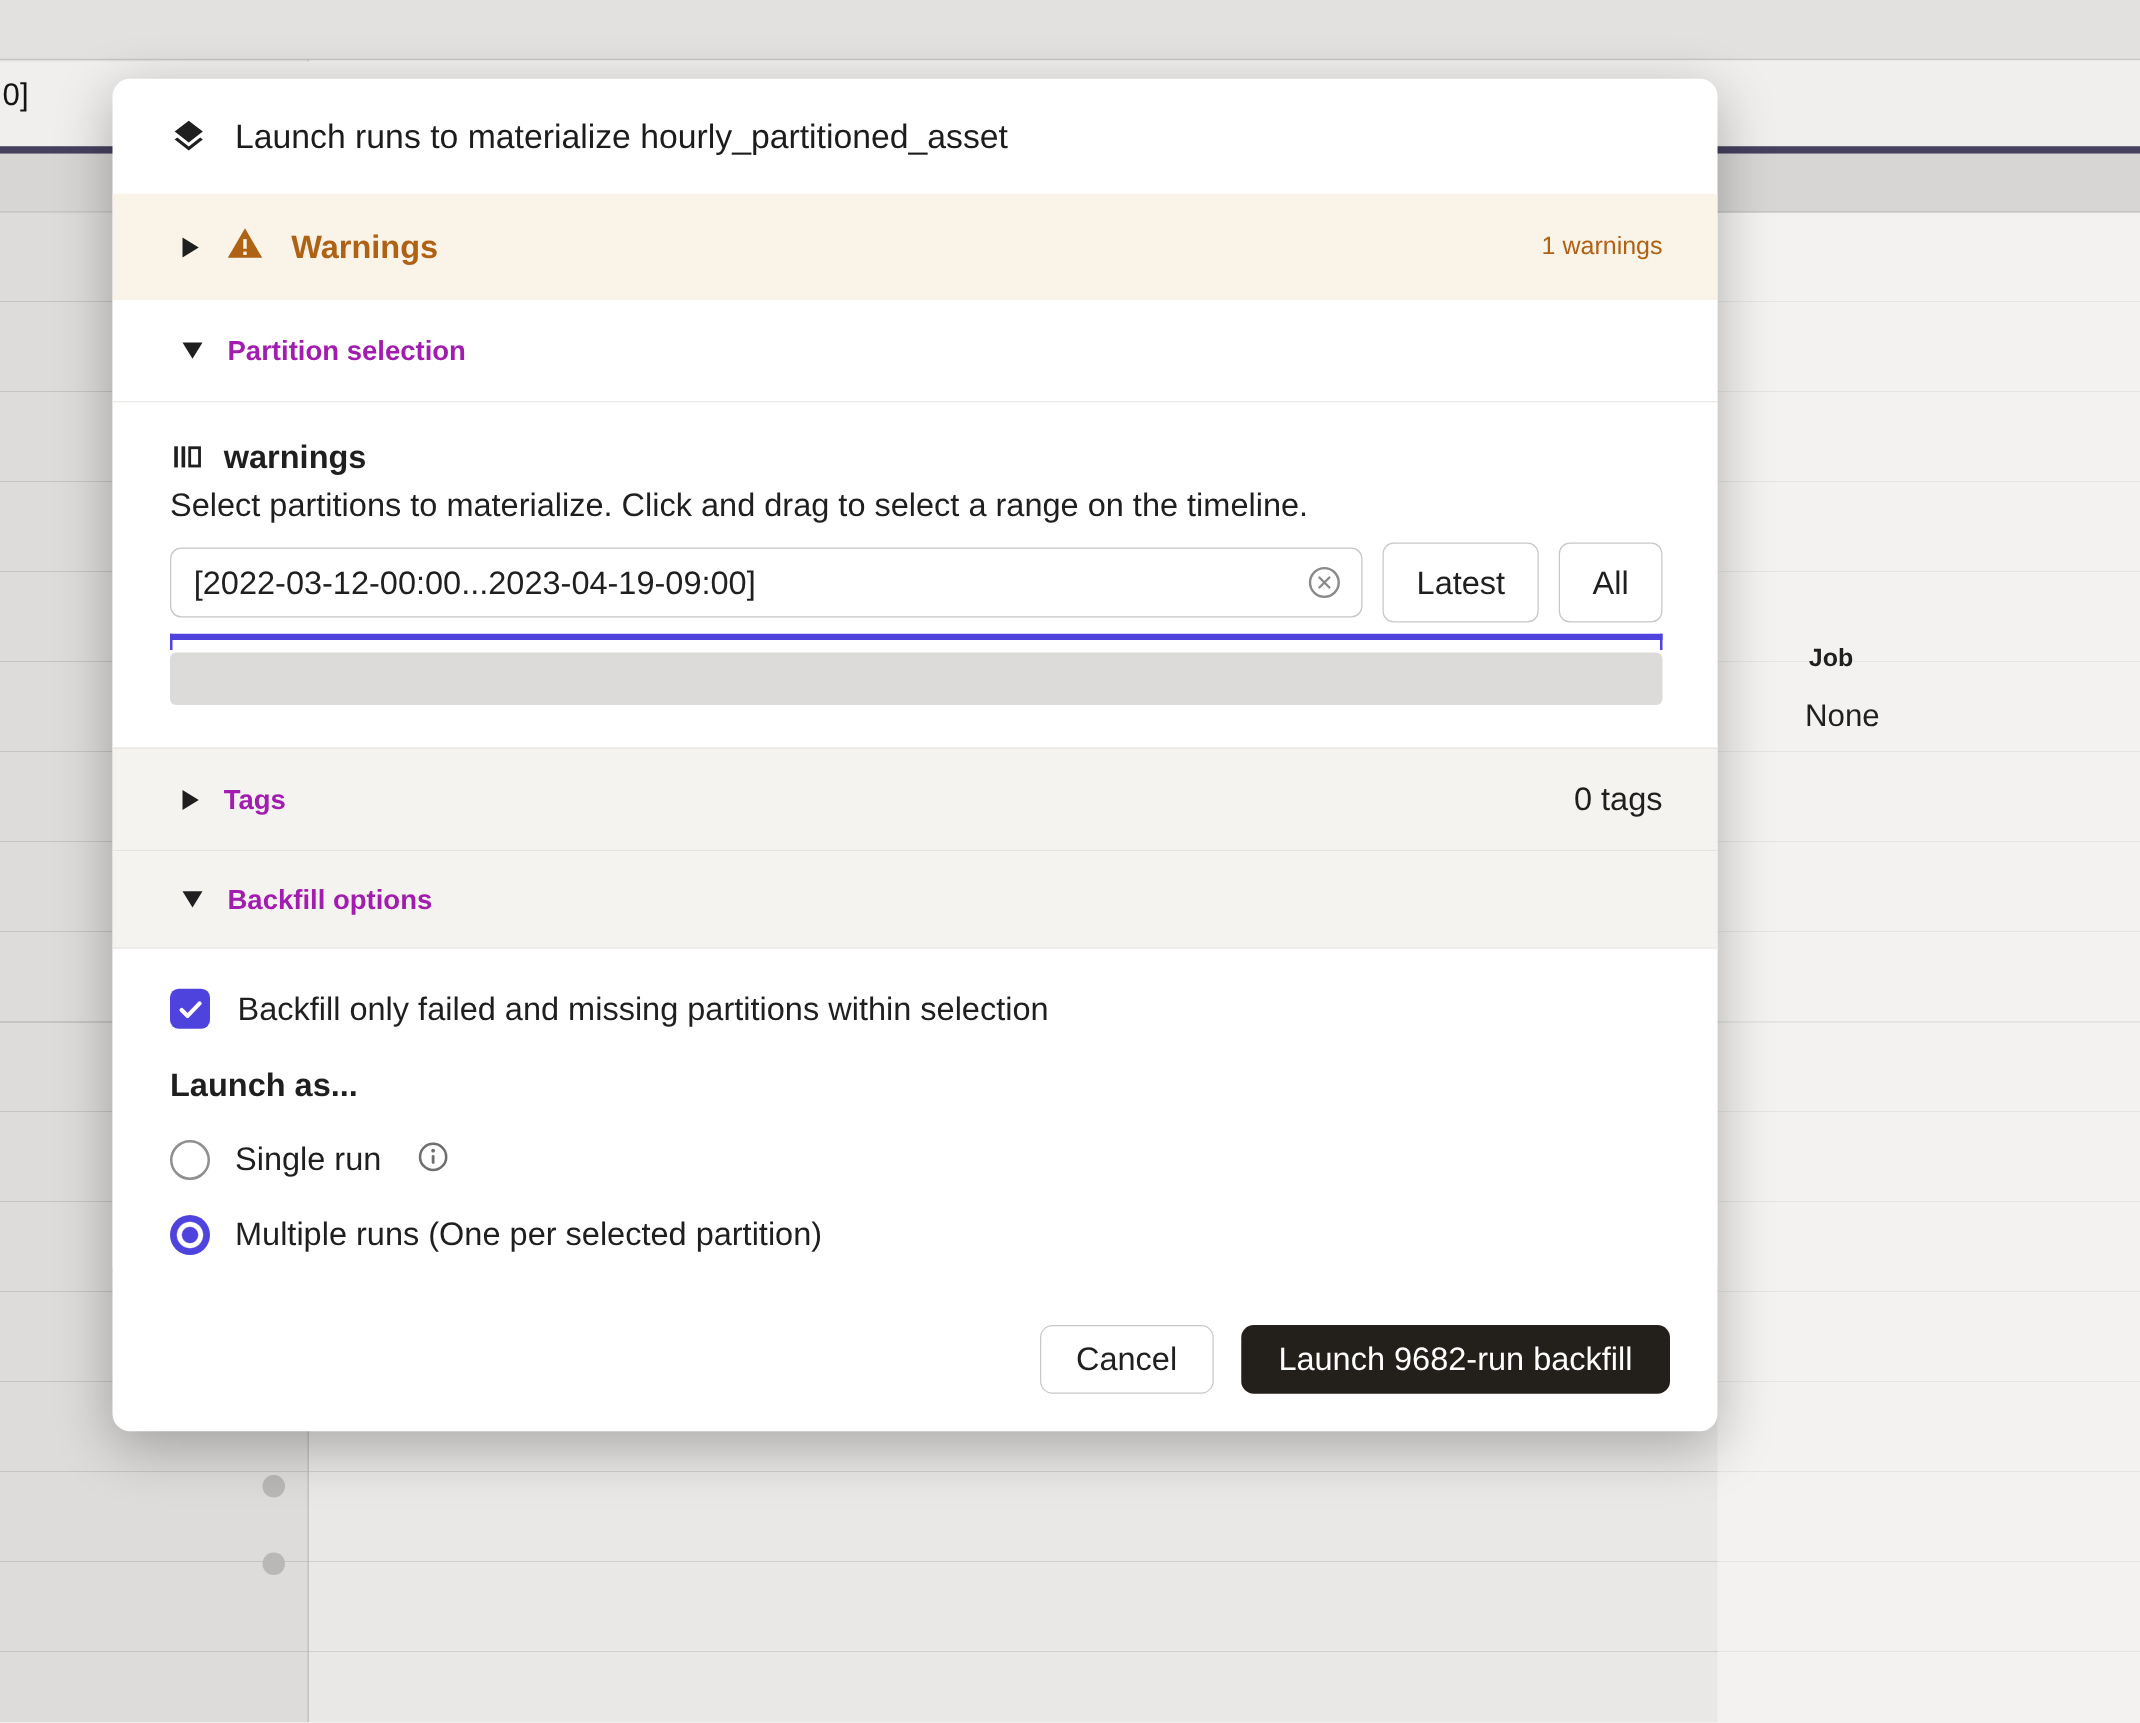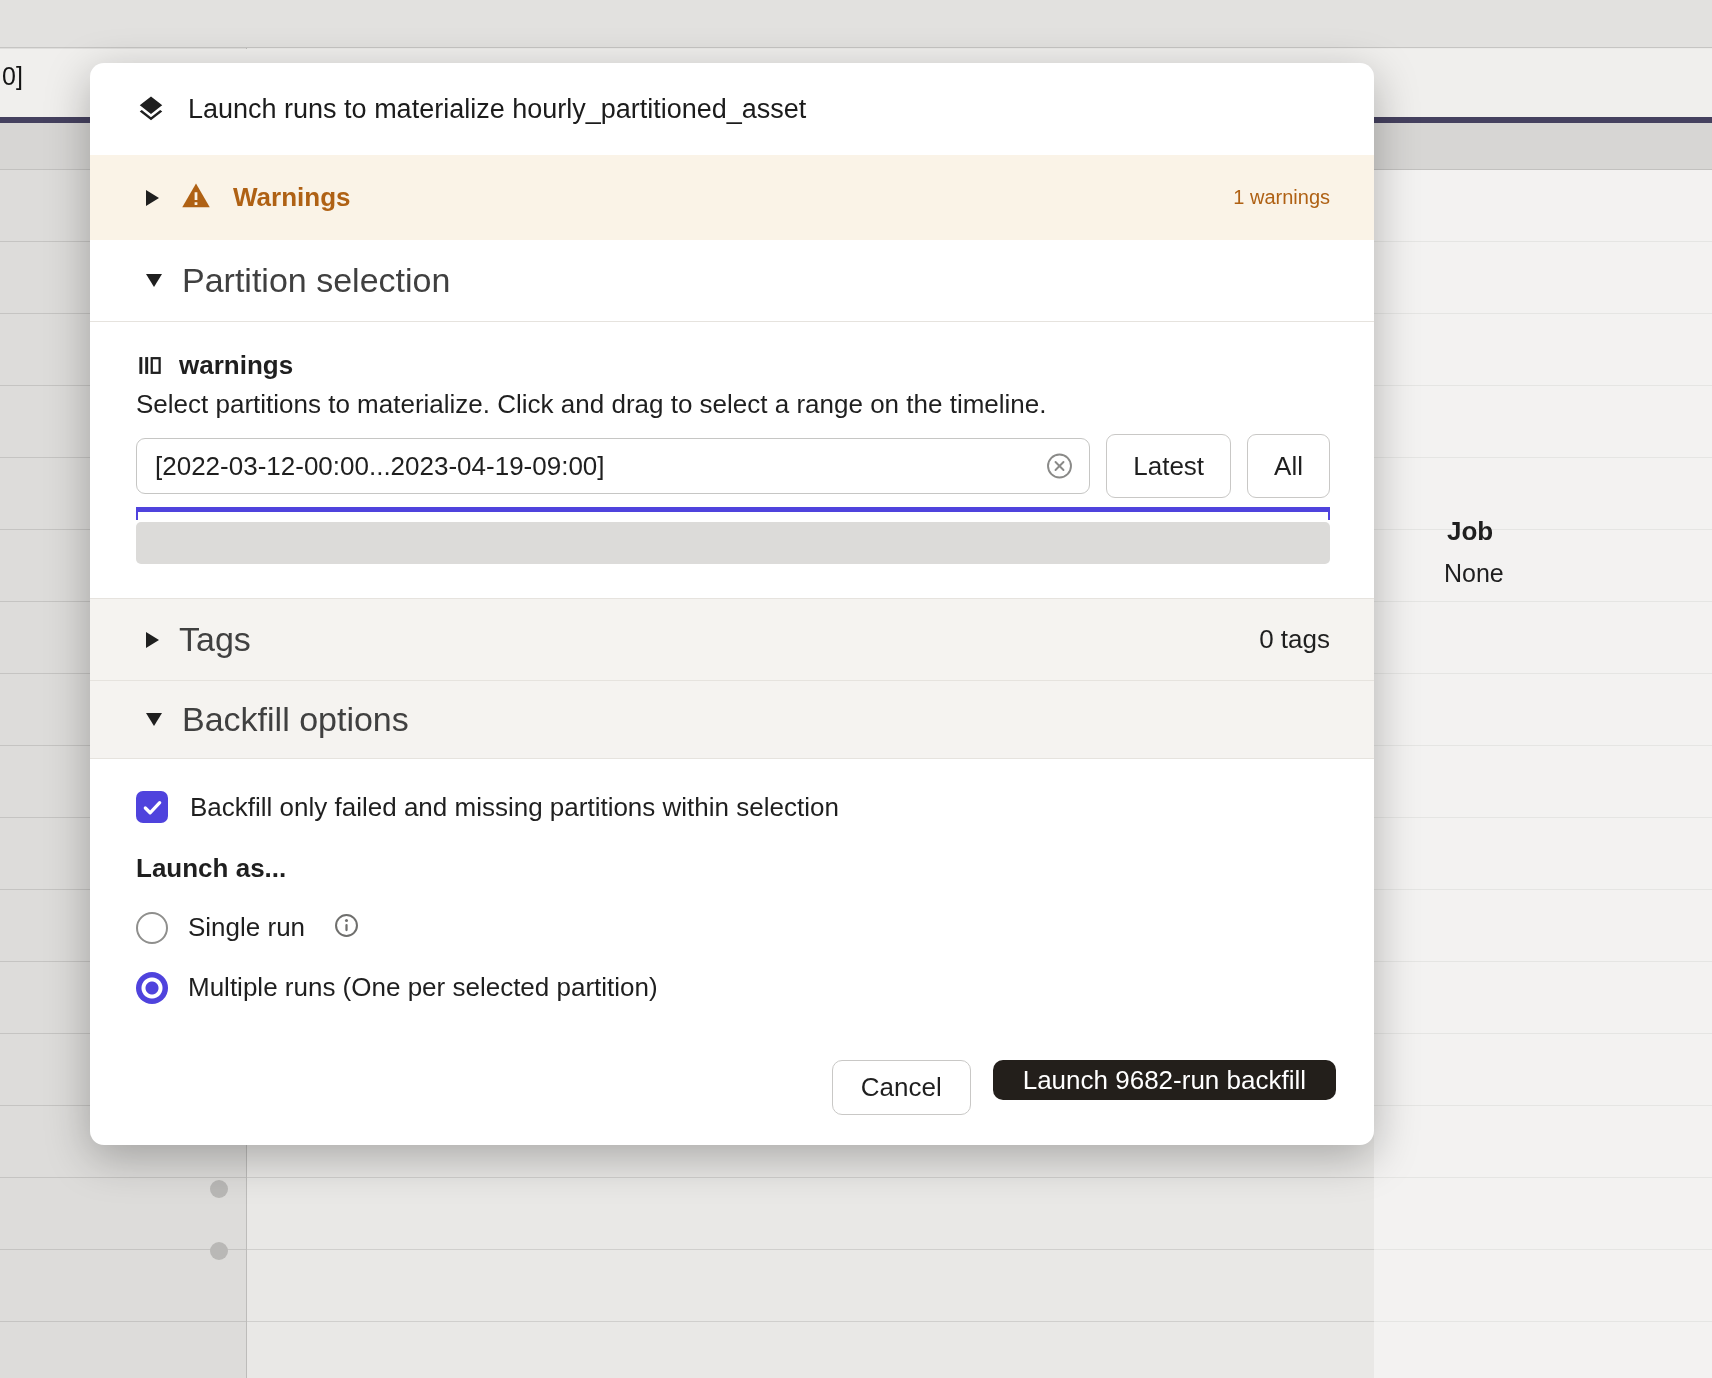--- a/index.html
+++ b/index.html
@@ -28,21 +28,21 @@
     background:#e2e1df; border-bottom:1px solid #c6c5c3;
   }
   .bg-subbar {
     position:absolute; left:0; top:49px; right:0; height:68px; background:#f0efed;
   }
   .bg-fragment {
     position:absolute; left:2px; top:62px; font-size:25px; color:#141414;
   }
   .bg-navy-line { position:absolute; left:0; top:117px; right:0; height:6px; background:#45415f; }
   .bg-band { position:absolute; left:0; top:123px; right:0; height:47px; background:#d7d6d4; border-bottom:1px solid #c2c1bf; }
-  .bg-job-label { position:absolute; left:1447px; top:516px; font-size:26px; font-weight:700; color:#1f1f1f; }
+  .bg-job-label { position:absolute; left:1447px; top:516px; font-size:20px; font-weight:700; color:#1f1f1f; }
   .bg-job-value { position:absolute; left:1444px; top:559px; font-size:25px; color:#1f1f1f; }
   .bg-dot { position:absolute; width:18px; height:18px; border-radius:50%; background:#b9b8b6; }
   .bg-dot.d1 { left:210px; top:1180px; }
   .bg-dot.d2 { left:210px; top:1242px; }
 
   
   .modal {
     position:absolute; left:90px; top:63px; width:1284px; height:1082px;
     background:#ffffff; border-radius:14px; overflow:hidden;
     box-shadow:0 12px 45px rgba(0,0,0,0.28);
@@ -64,21 +64,21 @@
     cursor:pointer;
   }
   .warnings-label { font-size:26px; font-weight:600; color:var(--warning-text,#af6114); }
   .warnings-count { margin-left:auto; font-size:20px; color:var(--warning-text,#af6114); }
   .warn-svg { display:block; }
 
   .section-row {
     flex:0 0 auto; display:flex; align-items:center;
     padding:0 44px 0 56px; gap:20px; cursor:pointer;
   }
-  .section-row .row-label { font-size:34px; font-weight:400; color:#404040; }
+  .section-row .row-label { font-size:22px; font-weight:700; color:#a21caf; }
   .section-row .row-count { margin-left:auto; font-size:26px; font-weight:400; color:#1f1f1f; }
   .partition-header { height:82px; background:#fff; border-bottom:1px solid #e6e3de; }
   .gray-row { background:#f5f3f0; }
   .tags-row { height:83px; border-top:1px solid #e6e3de; border-bottom:1px solid #e6e3de; }
   .backfill-row { height:78px; border-bottom:1px solid #e6e3de; }
 
   .partition-body { flex:0 0 auto; padding:28px 44px 34px 46px; background:#fff; }
   .partition-title-row { display:flex; align-items:center; gap:16px; margin-bottom:8px; }
   .partition-name { font-size:26px; font-weight:600; }
   .partition-desc { font-size:26px; color:#1f1f1f; margin-bottom:14px; }
@@ -127,21 +127,21 @@
     background:radial-gradient(circle at center, var(--accent,#4f43dd) 0 6px, #ffffff 7px 10px, var(--accent,#4f43dd) 11px);
   }
   .info-icon { margin-left:8px; line-height:0; cursor:pointer; }
 
   .modal-footer {
     margin-top:auto; flex:0 0 auto; display:flex; justify-content:flex-end;
     gap:22px; padding:30px 38px 30px;
   }
   .btn.cancel { border-radius:10px; padding:0 28px; height:55px; }
   .btn.launch {
-    border:none; border-radius:10px; padding:0 30px; height:40px;
+    border:none; border-radius:10px; padding:0 30px; height:55px;
     background:var(--launch-bg,#231f1b); color:#ffffff;
   }
 </style>
 </head>
 <body>
 
 <div class="bg-rows"></div>
 <div class="bg-right-panel"></div>
 <div class="bg-left-col"></div>
 <div class="bg-top-strip"></div>

